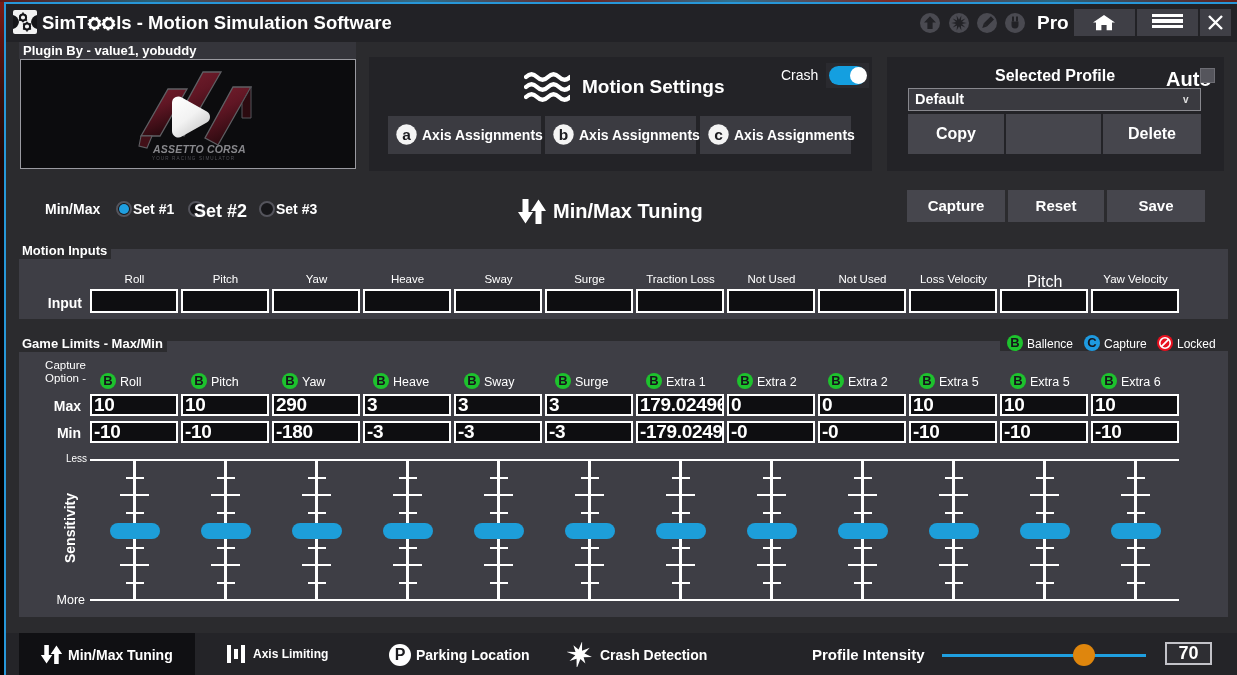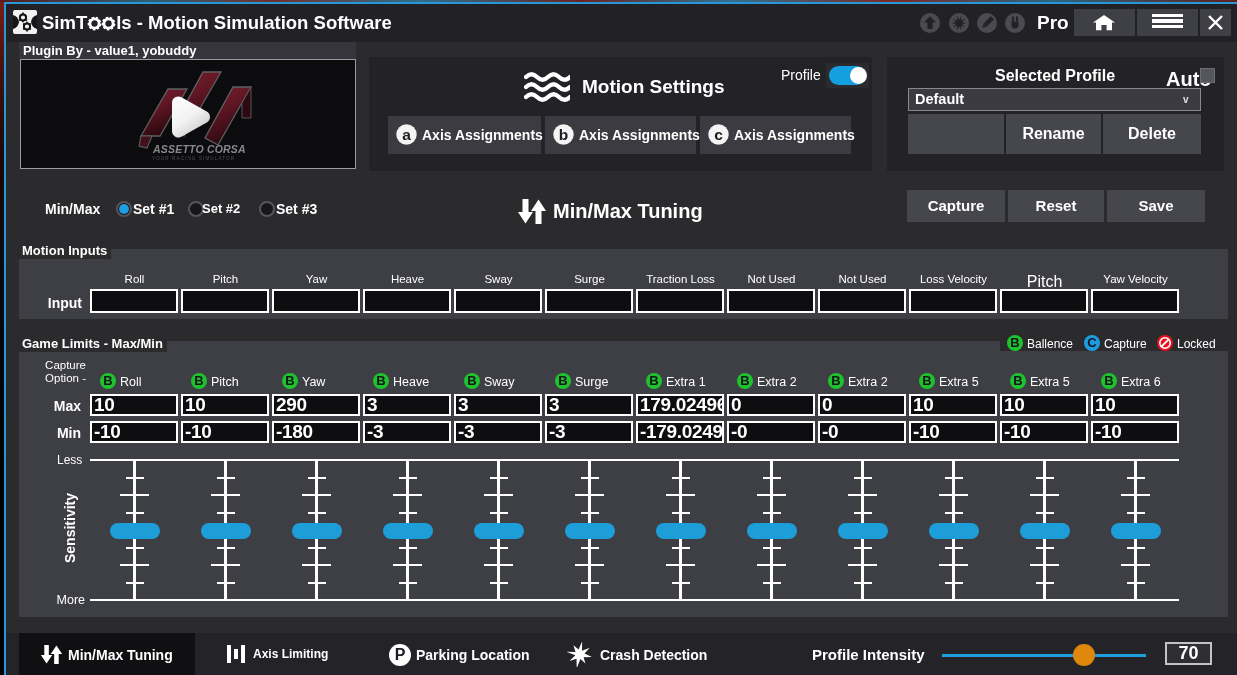--- a/index.html
+++ b/index.html
@@ -125,21 +125,21 @@
 </svg>
 <div class="abs" style="left:369px;top:57px;width:503px;height:114px;background:#232327;"></div>
 <svg class="abs" style="left:524px;top:71px" width="46" height="32" viewBox="0 0 46 32">
 <g fill="none" stroke="#fff" stroke-width="4.3" stroke-linecap="round">
  <path d="M2 6 q 5.5 -5.5 11 0 t 11 0 t 11 0 t 11 0"></path>
  <path d="M2 16 q 5.5 -5.5 11 0 t 11 0 t 11 0 t 11 0"></path>
  <path d="M2 26 q 5.5 -5.5 11 0 t 11 0 t 11 0 t 11 0"></path>
 </g>
     </svg>
 <div class="abs b" style="left:582px;top:76px;font-size:19px;">Motion Settings</div>
-<div class="abs" style="left:781px;top:67px;font-size:14px;line-height:17px;">Profile</div>
+<div class="abs" style="left:781px;top:67px;font-size:14px;line-height:17px;">Crash</div>
 <div class="abs" style="left:826px;top:63px;width:43px;height:25px;background:#2a2a2f;"></div>
 <div class="abs" style="left:829px;top:66px;width:37px;height:19px;border-radius:9.5px;background:#149fe0;"></div>
 <div class="abs" style="left:850px;top:67px;width:17px;height:17px;border-radius:50%;background:#fff;"></div>
 <div class="abs" style="left:388px;top:116px;width:153px;height:38px;background:#3b3b41;"></div>
     <svg class="abs" style="left:396px;top:124px" width="21" height="21" viewBox="0 0 21 21">
       <circle cx="10.5" cy="10.5" r="10.2" fill="#f4f4f4"></circle>
       <text x="10.5" y="15.8" text-anchor="middle" font-family="Liberation Sans, sans-serif" font-weight="bold" font-size="15.5" fill="#1c1c20">a</text>
     </svg>
     <div class="abs b" style="left:422px;top:116px;height:38px;line-height:38px;font-size:14px;">Axis Assignments</div>
 <div class="abs" style="left:545px;top:116px;width:151px;height:38px;background:#3b3b41;"></div>
@@ -155,30 +155,30 @@
     </svg>
     <div class="abs b" style="left:734px;top:116px;height:38px;line-height:38px;font-size:14px;">Axis Assignments</div>
 <div class="abs" style="left:887px;top:57px;width:337px;height:114px;background:#232327;"></div>
 <div class="abs b" style="left:995px;top:67px;font-size:16px;">Selected Profile</div>
 <div class="abs b" style="left:1166px;top:68px;font-size:20px;">Auto</div>
 <div class="abs" style="left:1200px;top:68px;width:15px;height:15px;background:#55555c;border:1px solid #6d6d74;"></div>
 <div class="abs" style="left:908px;top:88px;width:293px;height:23px;background:#3a3a40;border:1px solid #88888e;"></div>
 <div class="abs b" style="left:915px;top:89px;height:21px;line-height:21px;font-size:14.5px;">Default</div>
 <div class="abs b" style="left:1183px;top:89px;height:21px;line-height:21px;font-size:10px;color:#e0e0e0;">v</div>
 <div class="abs" style="left:908px;top:114px;width:96px;height:40px;background:#46464d;"></div>
+    <div class="abs b" style="left:908px;top:114px;width:96px;height:40px;line-height:40px;text-align:center;font-size:16px;">Copy</div>
 <div class="abs" style="left:1006px;top:114px;width:95px;height:40px;background:#46464d;"></div>
-    <div class="abs b" style="left:1006px;top:114px;width:95px;height:40px;line-height:40px;text-align:center;font-size:16px;">Rename</div>
 <div class="abs" style="left:1103px;top:114px;width:98px;height:40px;background:#46464d;"></div>
     <div class="abs b" style="left:1103px;top:114px;width:98px;height:40px;line-height:40px;text-align:center;font-size:16px;">Delete</div>
 <div class="abs b" style="left:45px;top:201px;font-size:14px;">Min/Max</div>
 <div class="abs" style="left:116px;top:201px;width:16px;height:16px;border-radius:50%;background:#17171a;border:2px solid #54545c;"></div>
     <div class="abs" style="left:119px;top:204px;width:10px;height:10px;border-radius:50%;background:#1f9fe0;"></div>
     <div class="abs b" style="left:133px;top:201px;font-size:14px;">Set #1</div>
 <div class="abs" style="left:188px;top:201px;width:16px;height:16px;border-radius:50%;background:#17171a;border:2px solid #54545c;"></div>
-    <div class="abs b" style="left:202px;top:201px;font-size:13px;">Set #2</div>
+    <div class="abs b" style="left:194px;top:201px;font-size:18px;">Set #2</div>
 <div class="abs" style="left:259px;top:201px;width:16px;height:16px;border-radius:50%;background:#17171a;border:2px solid #54545c;"></div>
     <div class="abs b" style="left:276px;top:201px;font-size:14px;">Set #3</div>
 <svg class="abs" style="left:518px;top:199px" width="28" height="25" viewBox="0 0 28 25">
 <path d="M4.5 0 L10.5 0 L10.5 13 L15 13 L7.5 24.5 L0 13 L4.5 13 Z" fill="#fff"></path>
 <path d="M20.5 0.5 L28 12 L23.5 12 L23.5 25 L17.5 25 L17.5 12 L13 12 Z" fill="#fff"></path>
 </svg>
 <div class="abs b" style="left:553px;top:200px;font-size:20px;">Min/Max Tuning</div>
 <div class="abs" style="left:907px;top:190px;width:98px;height:32px;background:#46464d;"></div>
     <div class="abs b" style="left:907px;top:190px;width:98px;height:32px;line-height:32px;text-align:center;font-size:15px;">Capture</div>
 <div class="abs" style="left:1008px;top:190px;width:96px;height:32px;background:#46464d;"></div>
@@ -283,21 +283,21 @@
 <div class="abs b" style="left:727px;top:394px;width:88px;height:22px;background:#0e0e11;border:2px solid #fff;font-size:19px;line-height:17.5px;padding-left:2px;overflow:hidden;white-space:nowrap;letter-spacing:-0.3px;">0</div>
 <div class="abs b" style="left:727px;top:421px;width:88px;height:22px;background:#0e0e11;border:2px solid #fff;font-size:19px;line-height:17.5px;padding-left:2px;overflow:hidden;white-space:nowrap;letter-spacing:-0.3px;">-0</div>
 <div class="abs b" style="left:818px;top:394px;width:88px;height:22px;background:#0e0e11;border:2px solid #fff;font-size:19px;line-height:17.5px;padding-left:2px;overflow:hidden;white-space:nowrap;letter-spacing:-0.3px;">0</div>
 <div class="abs b" style="left:818px;top:421px;width:88px;height:22px;background:#0e0e11;border:2px solid #fff;font-size:19px;line-height:17.5px;padding-left:2px;overflow:hidden;white-space:nowrap;letter-spacing:-0.3px;">-0</div>
 <div class="abs b" style="left:909px;top:394px;width:88px;height:22px;background:#0e0e11;border:2px solid #fff;font-size:19px;line-height:17.5px;padding-left:2px;overflow:hidden;white-space:nowrap;letter-spacing:-0.3px;">10</div>
 <div class="abs b" style="left:909px;top:421px;width:88px;height:22px;background:#0e0e11;border:2px solid #fff;font-size:19px;line-height:17.5px;padding-left:2px;overflow:hidden;white-space:nowrap;letter-spacing:-0.3px;">-10</div>
 <div class="abs b" style="left:1000px;top:394px;width:88px;height:22px;background:#0e0e11;border:2px solid #fff;font-size:19px;line-height:17.5px;padding-left:2px;overflow:hidden;white-space:nowrap;letter-spacing:-0.3px;">10</div>
 <div class="abs b" style="left:1000px;top:421px;width:88px;height:22px;background:#0e0e11;border:2px solid #fff;font-size:19px;line-height:17.5px;padding-left:2px;overflow:hidden;white-space:nowrap;letter-spacing:-0.3px;">-10</div>
 <div class="abs b" style="left:1091px;top:394px;width:88px;height:22px;background:#0e0e11;border:2px solid #fff;font-size:19px;line-height:17.5px;padding-left:2px;overflow:hidden;white-space:nowrap;letter-spacing:-0.3px;">10</div>
 <div class="abs b" style="left:1091px;top:421px;width:88px;height:22px;background:#0e0e11;border:2px solid #fff;font-size:19px;line-height:17.5px;padding-left:2px;overflow:hidden;white-space:nowrap;letter-spacing:-0.3px;">-10</div>
-<div class="abs" style="left:57px;top:453px;width:30px;font-size:12px;">Less</div>
+<div class="abs" style="left:57px;top:453px;width:30px;text-align:right;font-size:10px;">Less</div>
 <div class="abs" style="left:55px;top:593px;width:30px;text-align:right;font-size:12.5px;">More</div>
 <div class="abs b" style="left:25px;top:520px;width:90px;font-size:14px;transform:rotate(-90deg);transform-origin:center;text-align:center;">Sensitivity</div>
 <div class="abs" style="left:90px;top:459px;width:1089px;height:2px;background:#fff;"></div>
 <div class="abs" style="left:90px;top:599px;width:1089px;height:2px;background:#fff;"></div>
 <div class="abs" style="left:133.25px;top:460px;width:2.5px;height:140px;background:#fff;"></div>
 <div class="abs" style="left:125.50px;top:476.5px;width:18px;height:2px;background:#fff;"></div>
 <div class="abs" style="left:120.00px;top:494.0px;width:29px;height:2px;background:#fff;"></div>
 <div class="abs" style="left:125.50px;top:511.5px;width:18px;height:2px;background:#fff;"></div>
 <div class="abs" style="left:125.50px;top:546.5px;width:18px;height:2px;background:#fff;"></div>
 <div class="abs" style="left:120.00px;top:564.0px;width:29px;height:2px;background:#fff;"></div>

